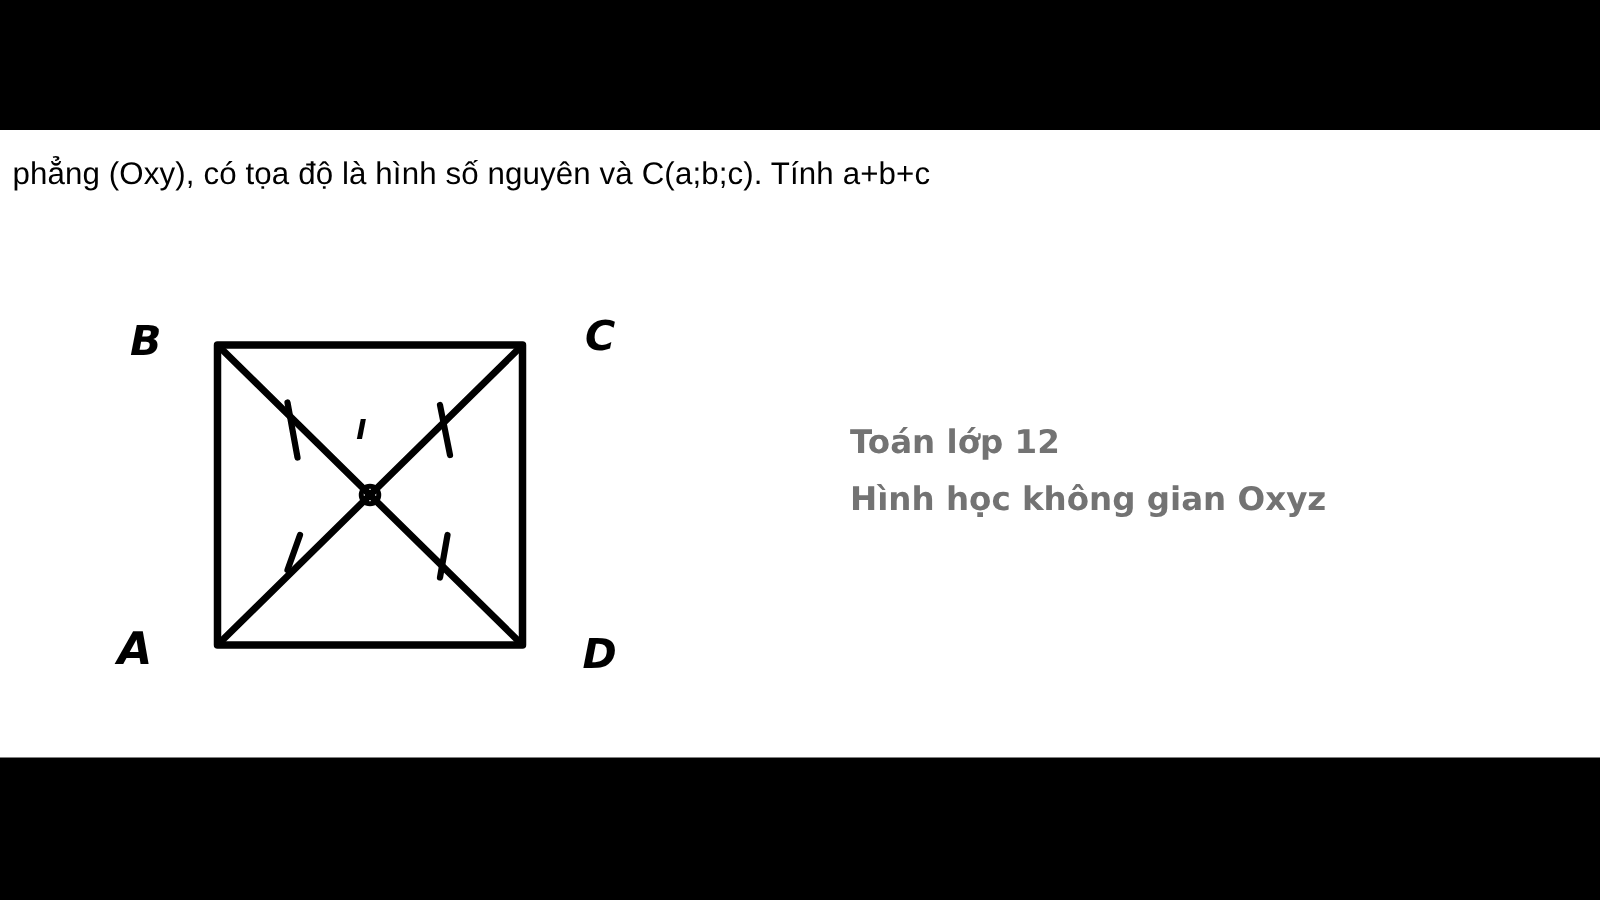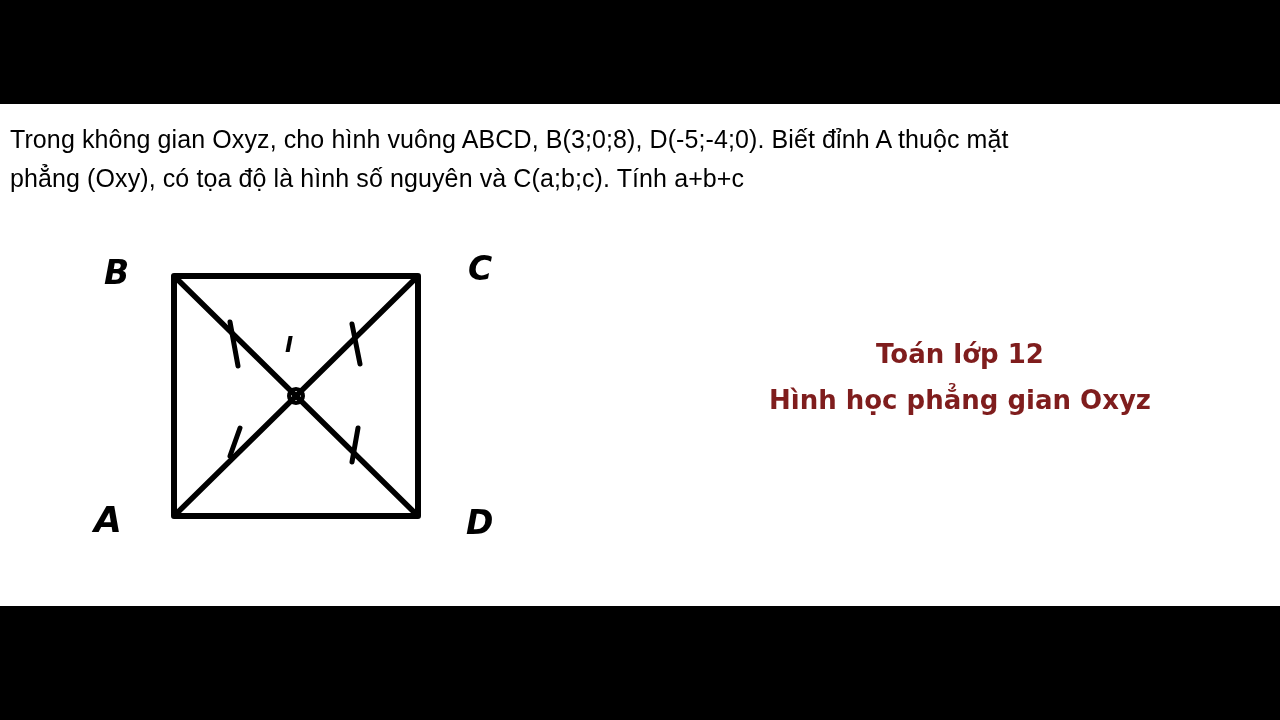--- a/index.html
+++ b/index.html
@@ -64,38 +64,37 @@
   #label-B { left: 34px; top: 22px; font-size: 33px; }
   #label-C { left: 398px; top: 18px; font-size: 33px; }
   #label-A { left: 24px; top: 268px; font-size: 36px; }
   #label-D { left: 396px; top: 272px; font-size: 33px; }
   #label-I { left: 215px; top: 100px; font-size: 22px; font-weight: bold; }
   #caption {
     position: absolute;
     left: 680px;
     top: 228px;
     width: 560px;
-    text-align: center;
-    color: #7f1d1d;
+    text-align: left;
+    color: #737373;
     font-family: "DejaVu Sans", sans-serif;
     font-weight: bold;
     font-size: 26px;
     line-height: 1.75;
   }
   .caption-line { display: block; white-space: nowrap; }
 </style>
 </head>
 <body>
 
 <div id="stage">
 
   <div id="content-panel">
 
     <div class="problem-text">
-      <span class="problem-line">Trong không gian Oxyz, cho hình vuông ABCD, B(3;0;8), D(-5;-4;0). Biết đỉnh A thuộc mặt</span>
       <span class="problem-line">phẳng (Oxy), có tọa độ là hình số nguyên và C(a;b;c). Tính a+b+c</span>
     </div>
 
     <div id="figure">
       <svg width="470" height="330" viewBox="0 0 470 330" xmlns="http://www.w3.org/2000/svg">
 
         <path d="M 104 42 L 348 42 L 348 282 L 104 282 Z" fill="none" stroke="#000000" stroke-width="6" stroke-linejoin="round" stroke-linecap="round"></path>
 
         <path d="M 105 43 L 347 281" fill="none" stroke="#000000" stroke-width="5.5" stroke-linecap="round"></path>
 
@@ -111,17 +110,17 @@
 
       <span class="label-hand" id="label-B">B</span>
       <span class="label-hand" id="label-C">C</span>
       <span class="label-hand" id="label-A">A</span>
       <span class="label-hand" id="label-D">D</span>
       <span class="label-hand" id="label-I">I</span>
     </div>
 
     <div id="caption">
       <span class="caption-line">Toán lớp 12</span>
-      <span class="caption-line">Hình học phẳng gian Oxyz</span>
+      <span class="caption-line">Hình học không gian Oxyz</span>
     </div>
 
   </div>
 </div>
 
 </body></html>

